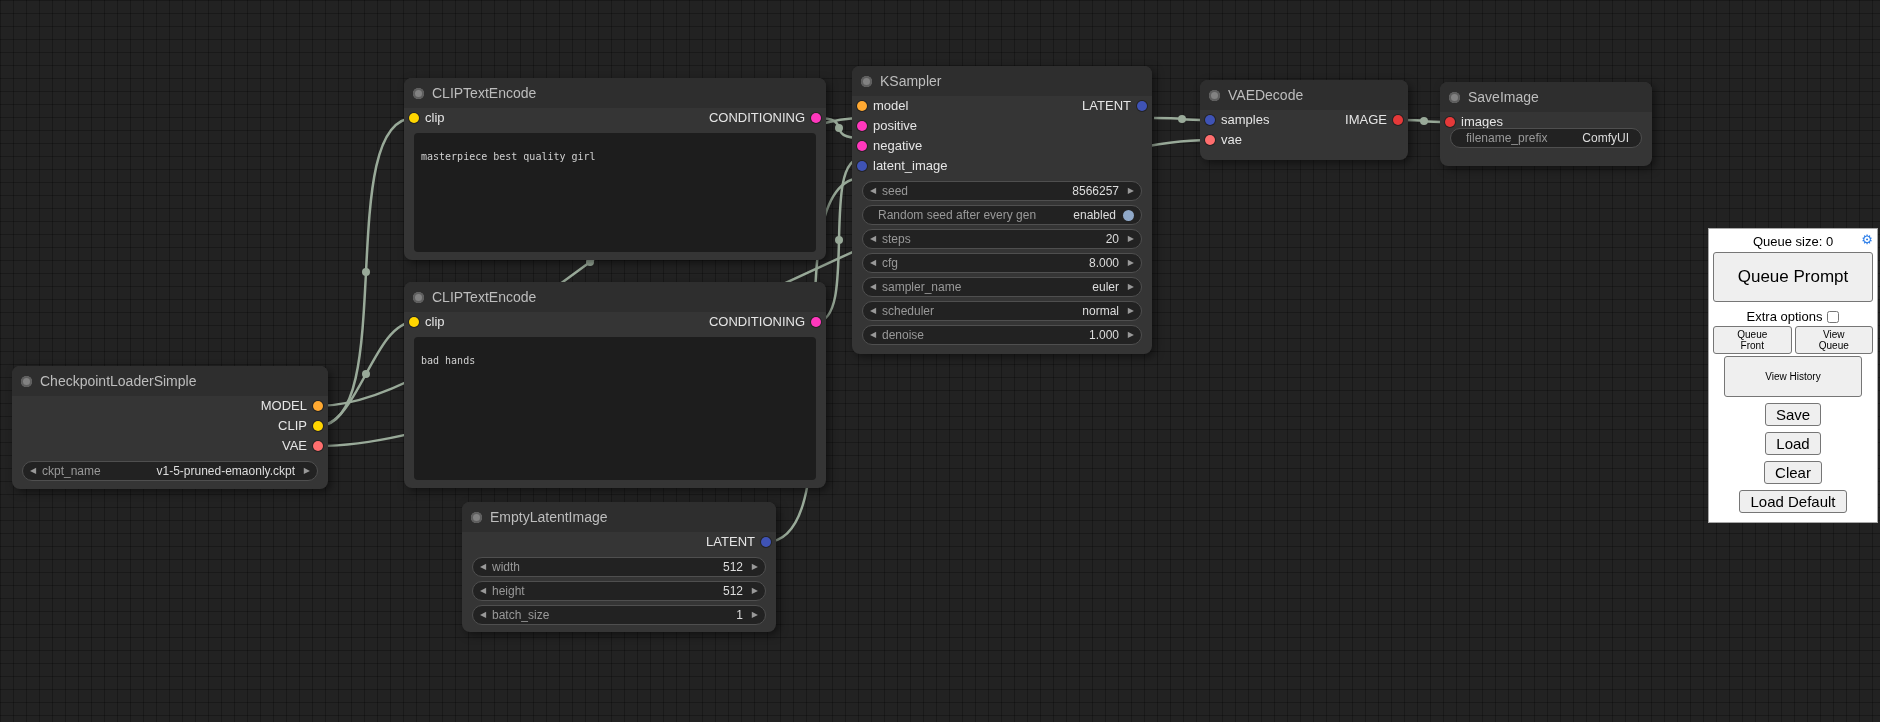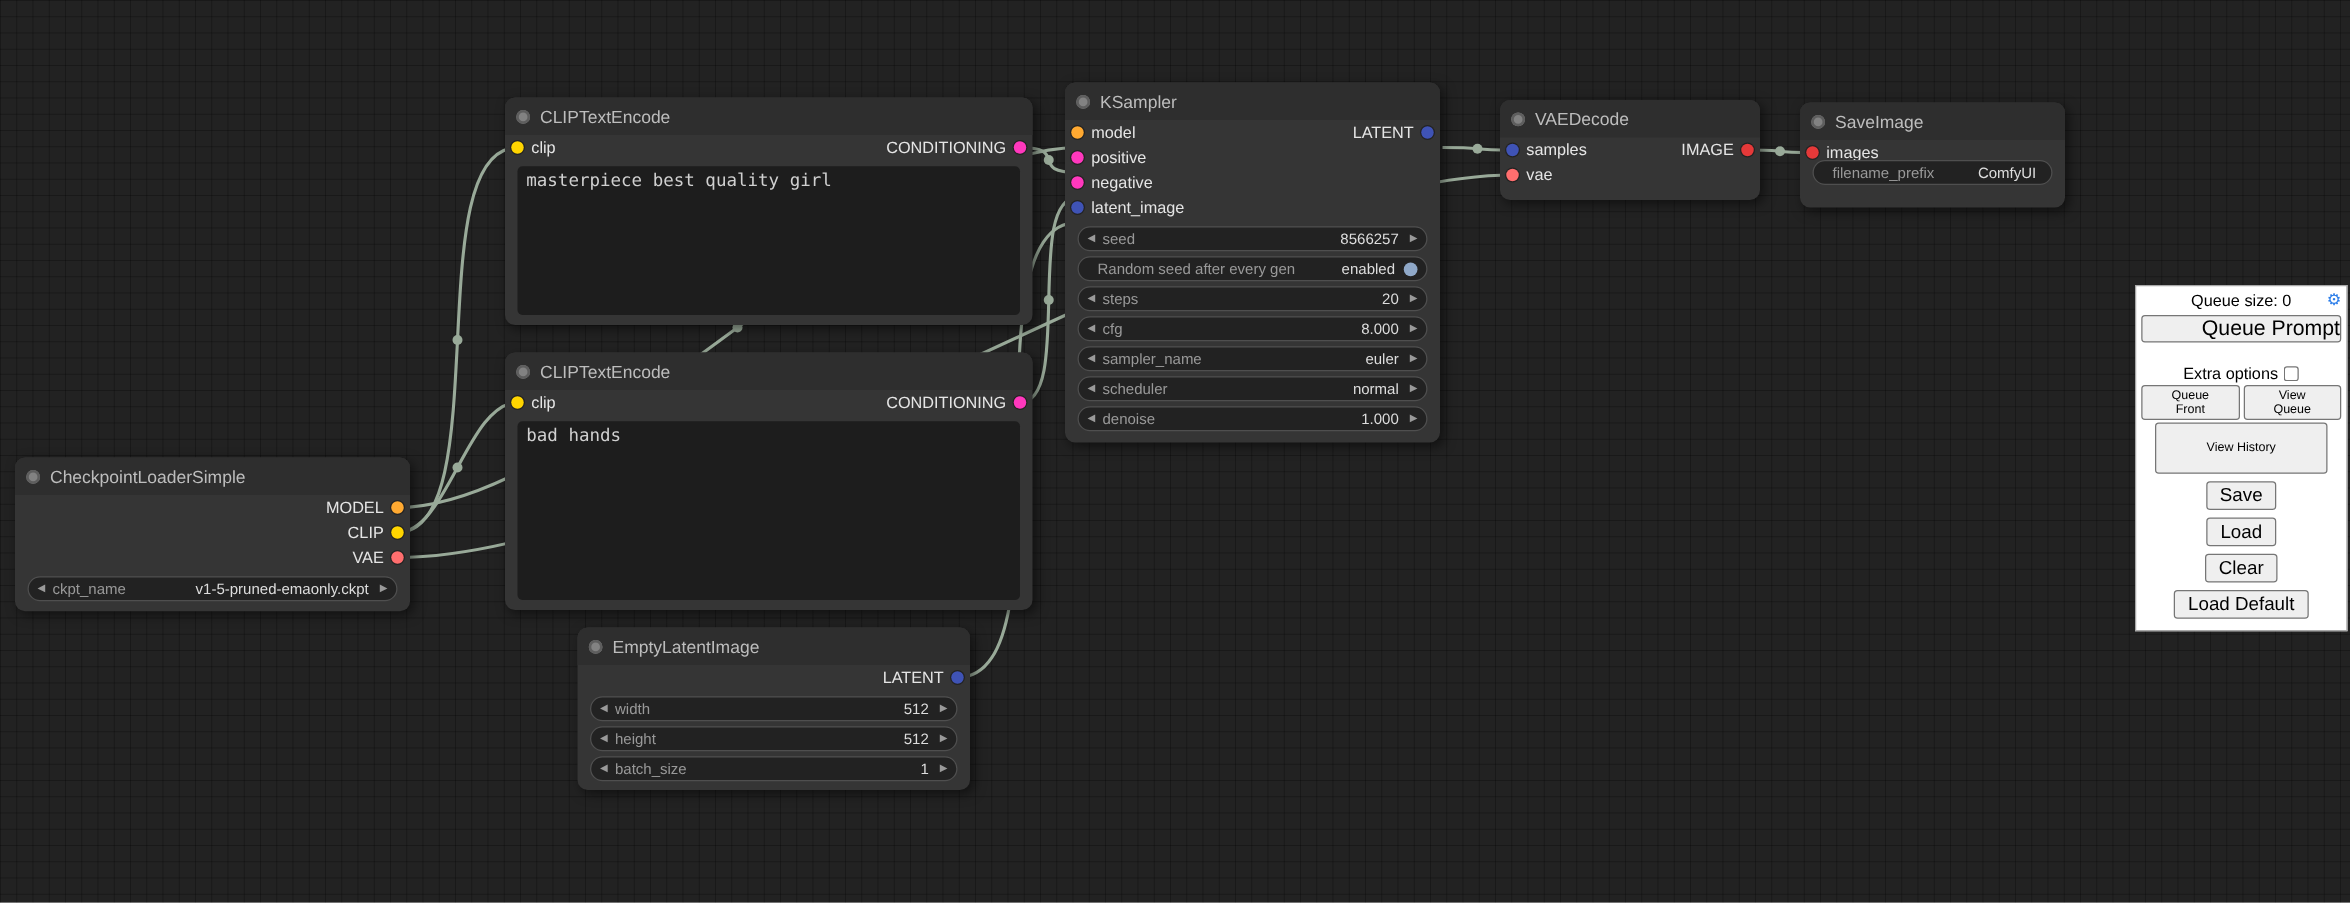--- a/index.html
+++ b/index.html
@@ -44,39 +44,39 @@
     padding:0 7px; font-size:12px; box-sizing:border-box; cursor:pointer;
     overflow:hidden; white-space:nowrap;
   }
   .arrow{color:#999999; font-size:8px; width:10px; flex:none; line-height:20px;}
   .wlabel{color:#999999; margin-left:2px;}
   .widget.noarrow .wlabel{margin-left:8px;}
   .wvalue{color:#dddddd; margin-left:auto; margin-right:5px;}
   .wtoggle{width:11px; height:11px; border-radius:50%; flex:none; margin-left:2px;}
   textarea.wtext{
     flex:1; background:#1d1d1d; border:none; border-radius:4px;
-    color:#d0d0d0; font-family:"DejaVu Sans Mono", monospace; font-size:14px;
-    padding:4px 7px; resize:none; outline:none; box-sizing:border-box;
+    color:#d0d0d0; font-family:"DejaVu Sans Mono", monospace; font-size:10px;
+    padding:18px 7px; resize:none; outline:none; box-sizing:border-box;
   }
 
   .menu{
     position:absolute; left:1708px; top:228px; width:170px; z-index:10;
     background:#ffffff; border:1px solid #a8a8a8; color:#000;
     text-align:center; padding:3px 4px 9px; box-sizing:border-box;
     font-family:"Liberation Sans", sans-serif;
   }
   .menu-header{position:relative; height:17px; line-height:17px;}
   .qsize{font-size:13px;}
   .gear{position:absolute; top:0; right:0; font-size:13px; line-height:15px;
     color:#2b7de9; cursor:pointer;}
   .menu button{
     background:#efefef; border:1px solid #767676; border-radius:3px;
     color:#000; cursor:pointer; font-family:"Liberation Sans", sans-serif;
   }
-  .btn-big{display:block; width:100%; font-size:17px; padding:0 0; margin:3px auto 17px;text-align:right;}
+  .btn-big{display:block; width:100%; font-size:17px; padding:14px 0; margin:3px auto 7px;}
   .extra{display:flex; justify-content:center; align-items:center; gap:5px;
     font-size:13px; margin:0 0;}
   .extra input{margin:0; width:12px; height:12px;}
   .btnrow{display:flex; gap:3px; margin:2px 0;}
   .btn-sm{flex:1; font-size:10px; padding:2px 12px;}
   .btn-history{display:block; width:86%; margin:2px auto 4px; font-size:10px; padding:14px 2px;}
   .btn-med{display:block; margin:6px auto 0; font-size:15px; padding:2px 10px;}
 </style>
 </head>
 <body>

